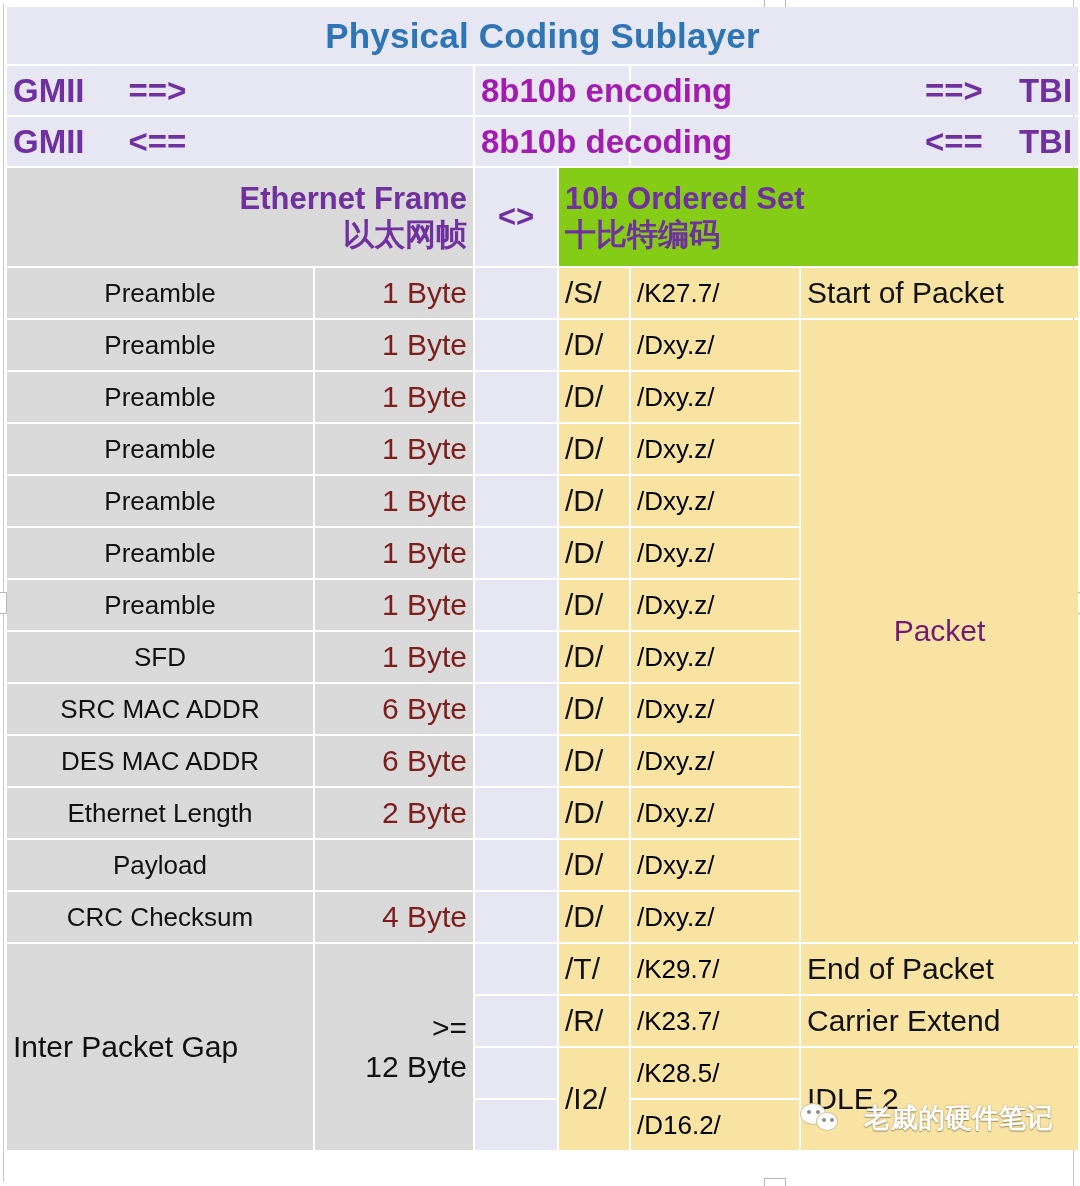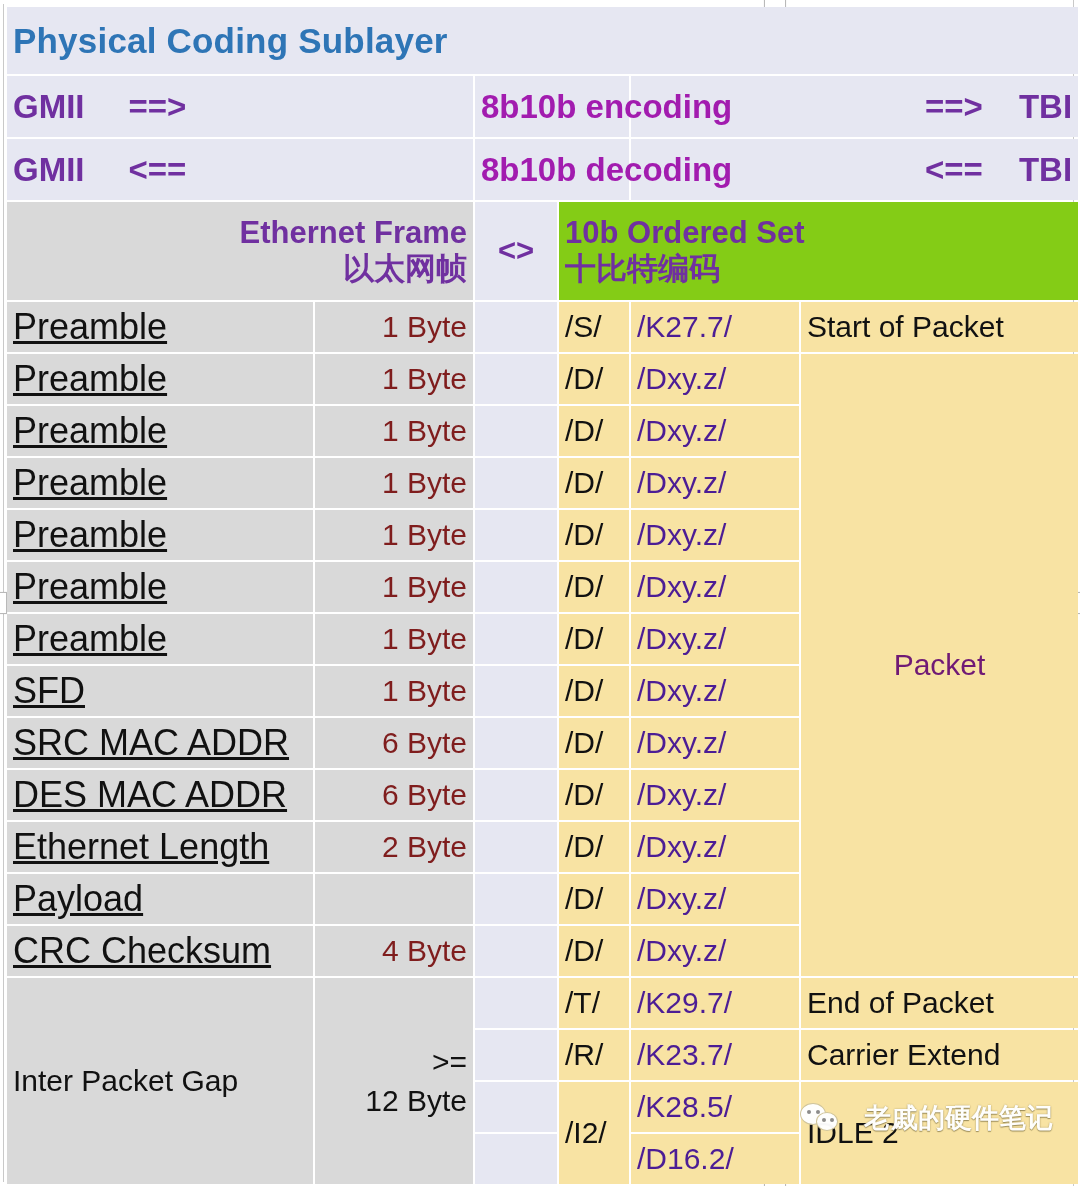--- a/index.html
+++ b/index.html
@@ -54,28 +54,28 @@
   .c1 { width: 306px; }
   .c2 { width: 158px; }
   .c3 { width: 82px;  }
   .c4 { width: 70px;  }
   .c5 { width: 168px; }
   .c6 { width: 277px; }
 
   
   .band { background: #e6e7f2; }
   .title-cell {
-    height: 67px;
-    text-align: left;
+    height: 57px;
+    text-align: center;
     color: #2e75b6;
     font-size: 35px;
     font-weight: bold;
     letter-spacing: .2px;
   }
-  .gmii-row td { height: 61px; background: #e6e7f2; }
+  .gmii-row td { height: 49px; background: #e6e7f2; }
   .gmii-label {
     color: #7030a0; font-weight: bold; font-size: 33px;
     text-align: left; padding-left: 6px;
     white-space: nowrap;
   }
   .gmii-label .arrow { display: inline-block; margin-left: 44px; }
   .gmii-mid {
     color: #a21caf; font-weight: bold; font-size: 33px; text-align: center;
     white-space: nowrap;
   }
@@ -104,24 +104,24 @@
     text-align: left; padding-left: 8px;
   }
 
   
   .gray   { background: #d9d9d9; }
   .lav    { background: #e6e7f2; }
   .yel    { background: #f8e3a3; }
 
   .rowh td { height: 50px; }
 
-  .name   { font-size: 36px; color: #111; text-align: left; padding-left: 6px; white-space: nowrap; text-decoration: underline; }
+  .name   { font-size: 26px; color: #111; text-align: center; padding-left: 6px; white-space: nowrap; }
   .size   { font-size: 30px; color: #7f1d1d; text-align: right; padding-right: 8px; white-space: nowrap; margin-left: 20px; }
   .code   { font-size: 30px; color: #111; text-align: left; padding-left: 6px; white-space: nowrap; }
-  .code2  { font-size: 30px; color: #4c1d95; text-align: left; padding-left: 6px; white-space: nowrap; }
+  .code2  { font-size: 26px; color: #000000; text-align: left; padding-left: 6px; white-space: nowrap; }
   .meaning{ font-size: 30px; color: #111; text-align: left; padding-left: 8px; white-space: nowrap; }
   .packet { font-size: 30px; color: #701a75; text-align: center; }
 
   .ipg-name { font-size: 30px; color: #111; text-align: left; padding-left: 6px; }
   .ipg-size { font-size: 30px; color: #111; text-align: right; padding-right: 8px; line-height: 1.3; }
 
   .i2 { font-size: 30px; color: #111; text-align: left; padding-left: 6px; }
   .idle { font-size: 30px; color: #111; text-align: left; padding-left: 8px; }
 
   

